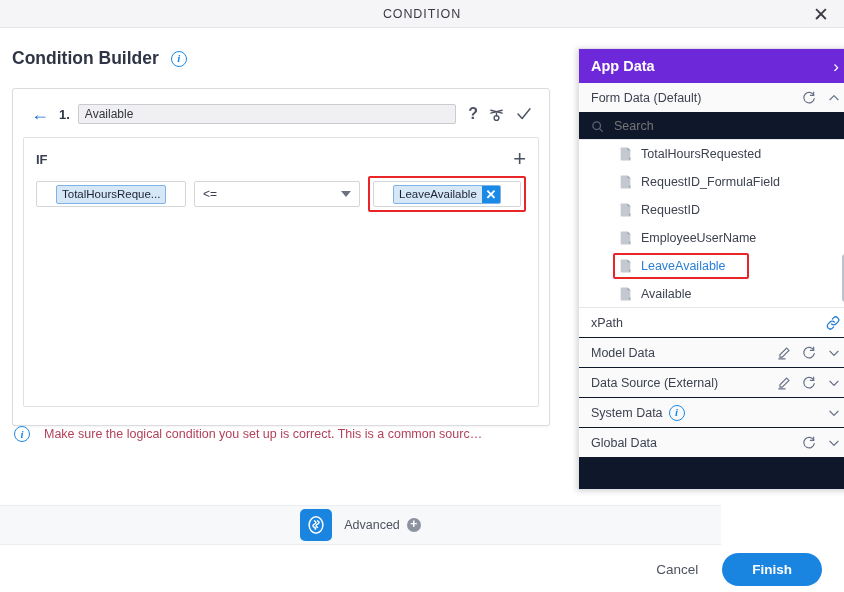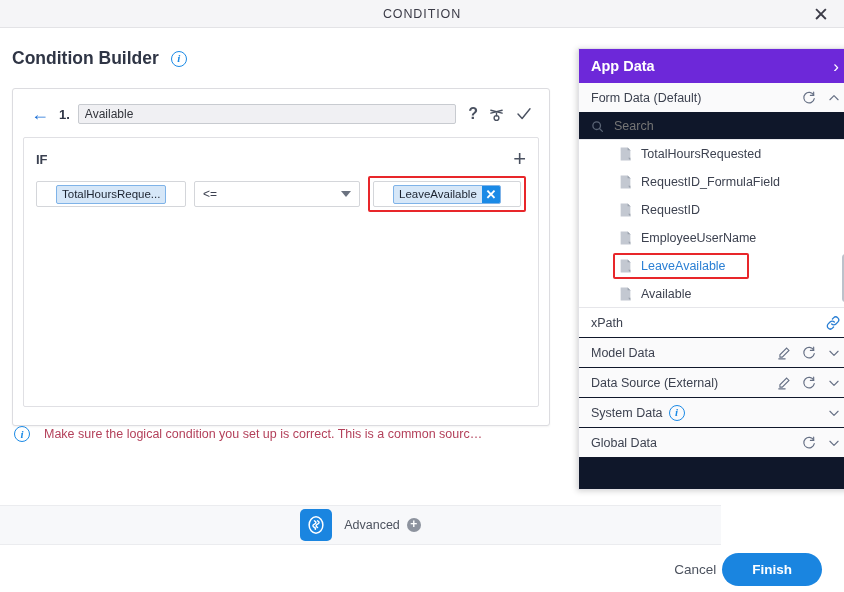--- a/index.html
+++ b/index.html
@@ -218,21 +218,21 @@
   .adv-label { font-size: 12.5px; color: #4c525e; display: flex; align-items: center; gap: 7px; }
   .plus-circle {
     width: 14px; height: 14px; border-radius: 50%; background: #8d939e;
     color: #fff; font-size: 12px; line-height: 13px; text-align: center;
     font-weight: bold; cursor: pointer;
   }
 
   .footer {
     position: absolute; left: 0; top: 546px; width: 844px; height: 46px;
     display: flex; align-items: center; justify-content: flex-end;
-    padding-right: 22px; background: #fff;
+    gap: 18px; padding-right: 22px; background: #fff;
   }
   .cancel-btn {
     font-size: 13.5px; color: #4c525e; cursor: pointer; padding: 6px 6px;
   }
   .finish-btn {
     background: #1a85e0; color: #fff; font-size: 13.5px; font-weight: bold;
     border: none; border-radius: 18px; padding: 9px 30px; cursor: pointer;
     font-family: "Liberation Sans", sans-serif;
   }
 </style>

